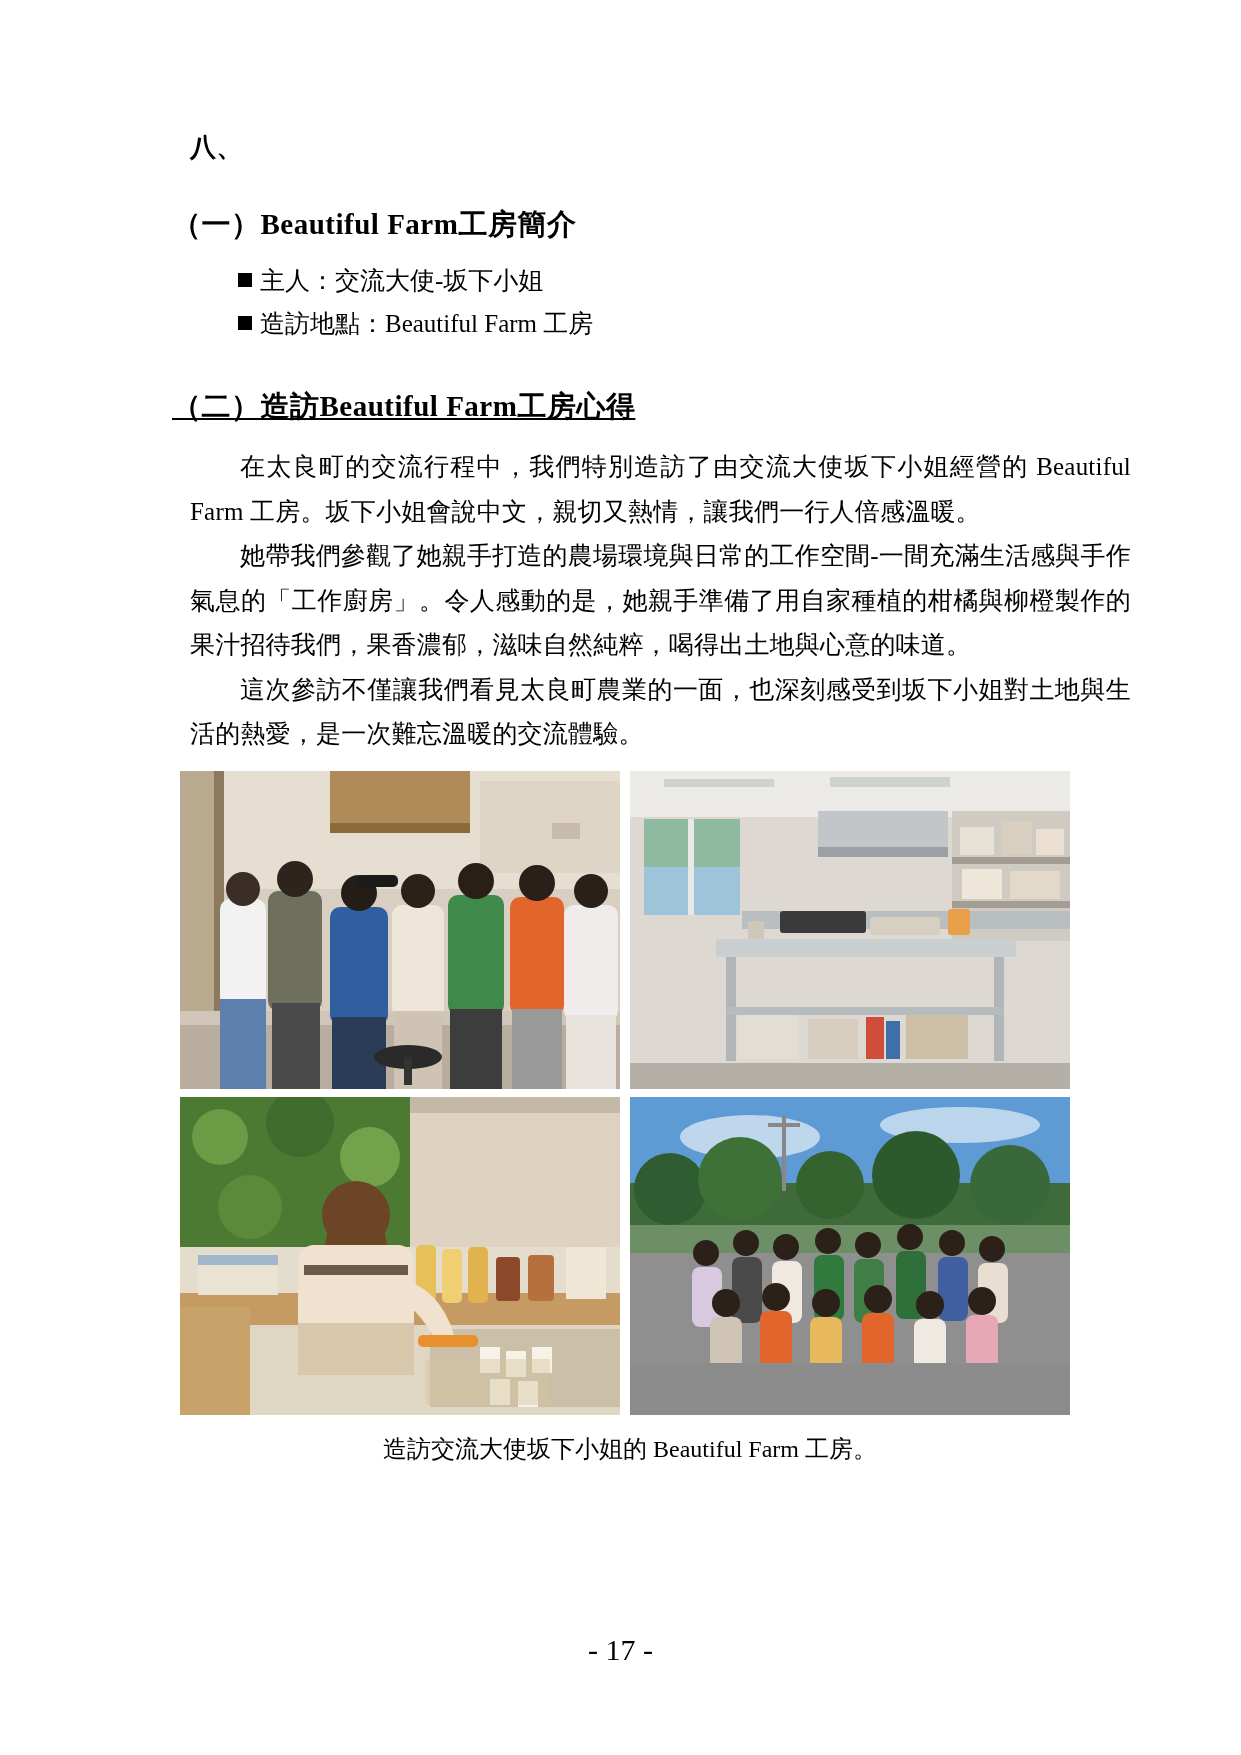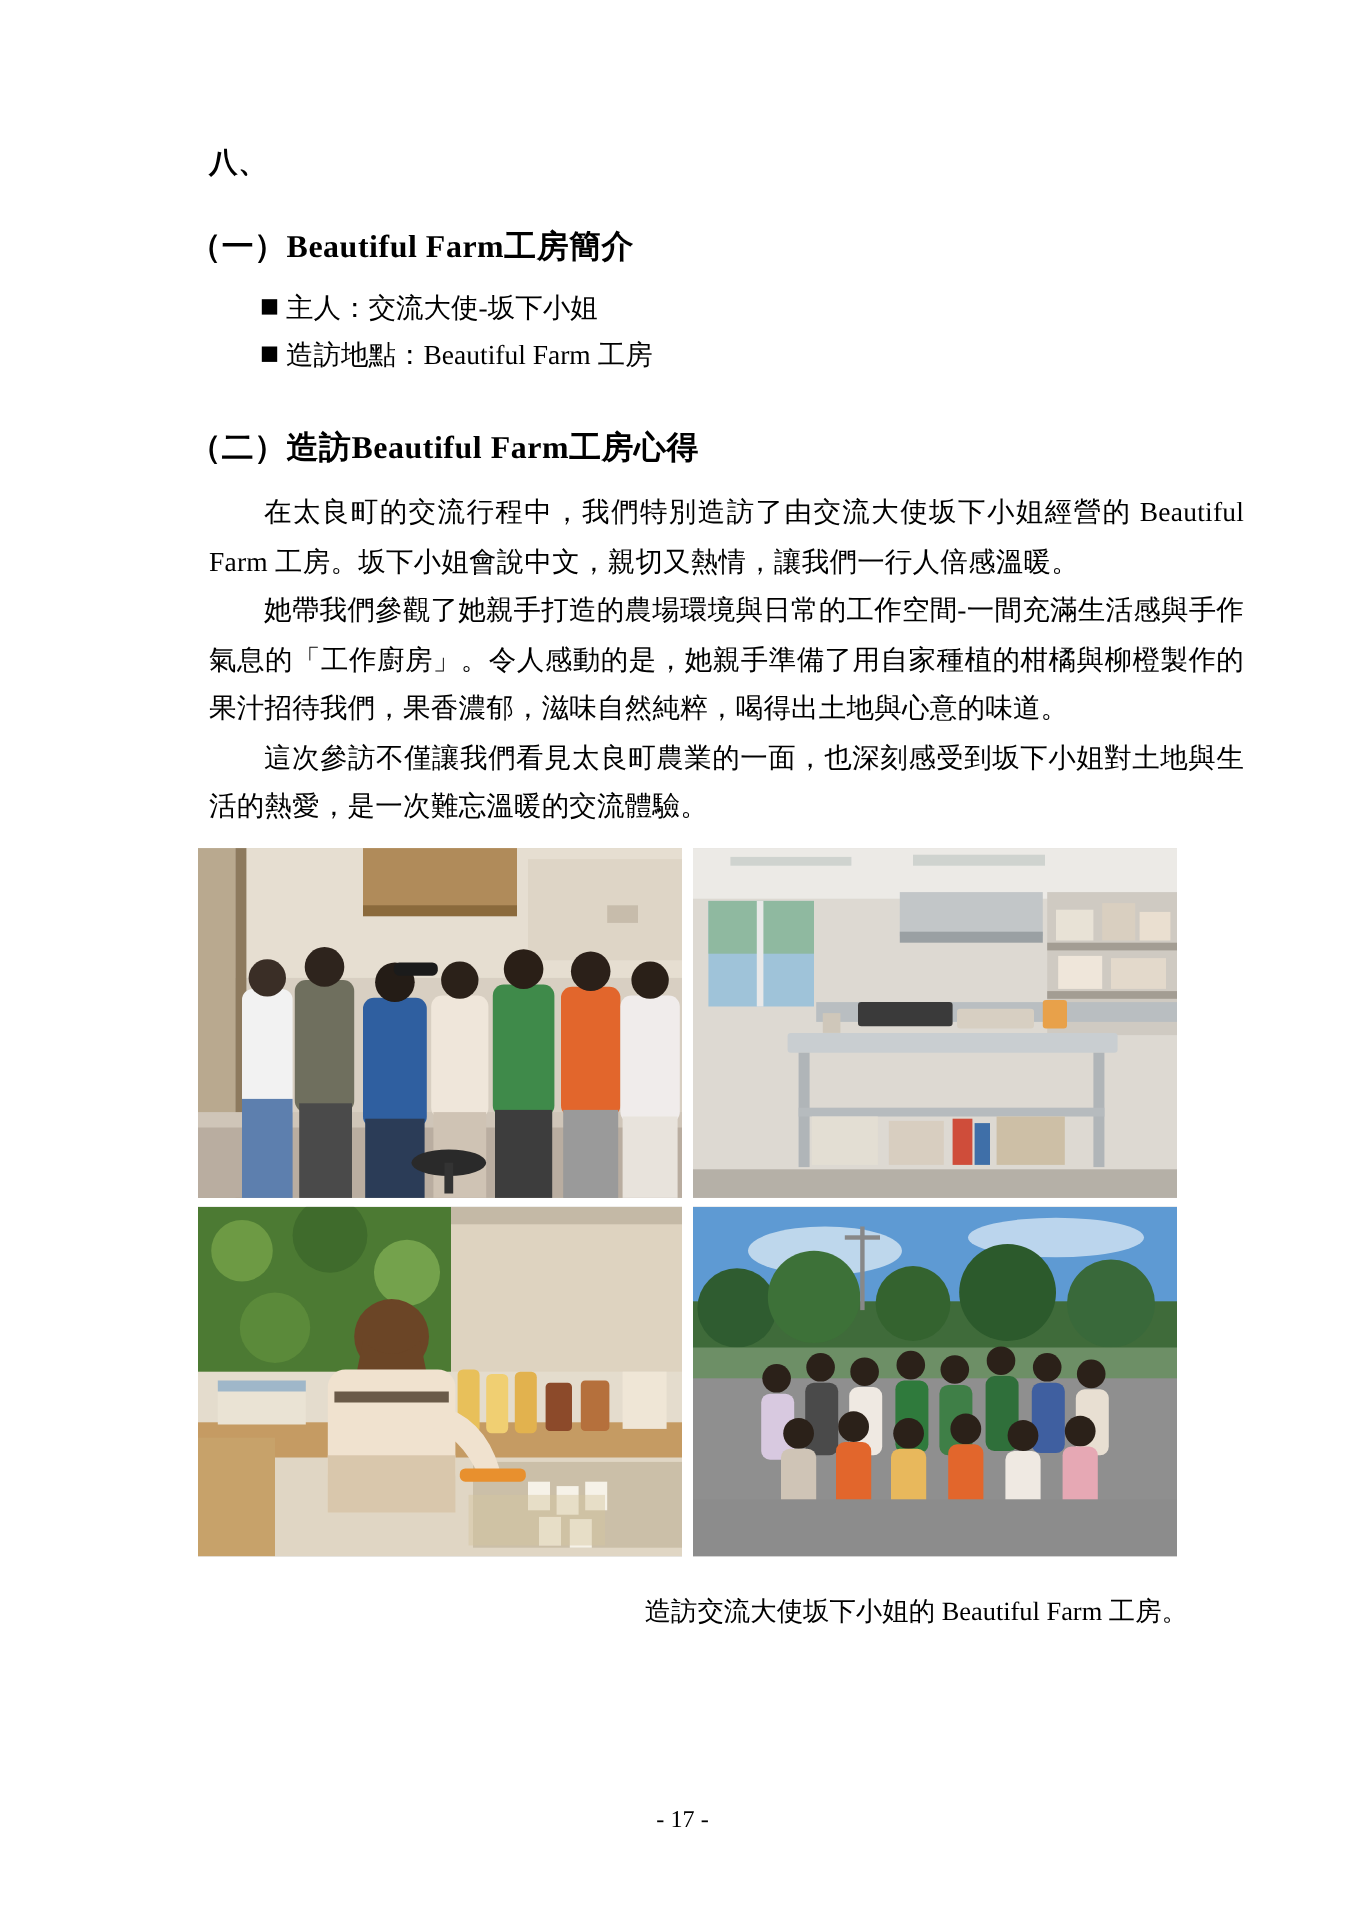--- a/index.html
+++ b/index.html
@@ -34,21 +34,21 @@
     align-items: baseline;
   }
   .h-section .num { margin-right: 36px; }
 
   .h-sub {
     font-weight: bold;
     font-size: 29px;
     margin: 0 0 14px -18px;
     letter-spacing: 0.5px;
   }
-  .h-sub.second { margin-top: 42px; margin-bottom: 18px; }
+  .h-sub.second { margin-top: 42px; margin-bottom: 18px; text-decoration: underline; }
 
   
   .bullet-list { margin: 0 0 0 48px; padding: 0; list-style: none; }
   .bullet-item {
     font-size: 25px;
     line-height: 1.72;
     display: flex;
     align-items: baseline;
   }
   .bullet-square {
@@ -84,33 +84,33 @@
   .photo {
     width: 440px;
     height: 318px;
     position: relative;
     overflow: hidden;
     background: #cfcfcf;
   }
   .photo svg { display: block; width: 100%; height: 100%; }
 
   .caption {
-    text-align: right;
+    text-align: center;
     font-size: 24px;
-    margin-top: 34px;
+    margin-top: 18px;
     margin-left: -10px;
     width: 900px;
   }
 
   .page-number {
     position: absolute;
     left: 0; right: 0;
     bottom: 88px;
     text-align: center;
-    font-size: 22px;
+    font-size: 30px;
   }
 </style>
 </head>
 <body>
 
 <div class="page">
 
   <div class="h-section">
     <span class="num">八、</span>
   </div>

